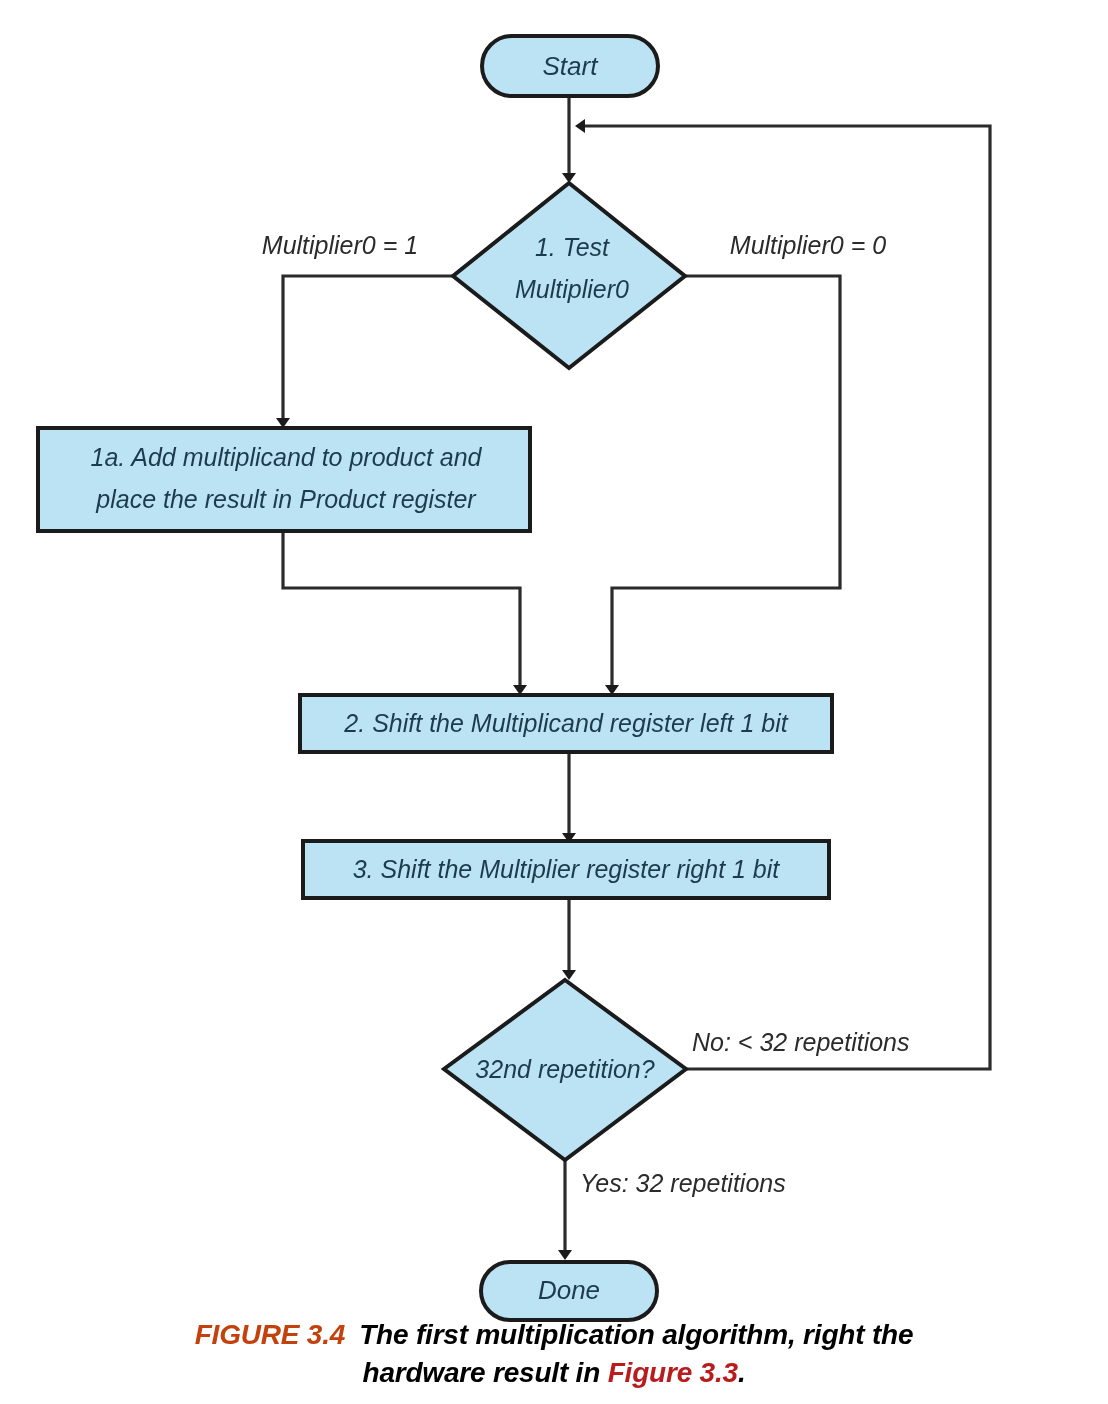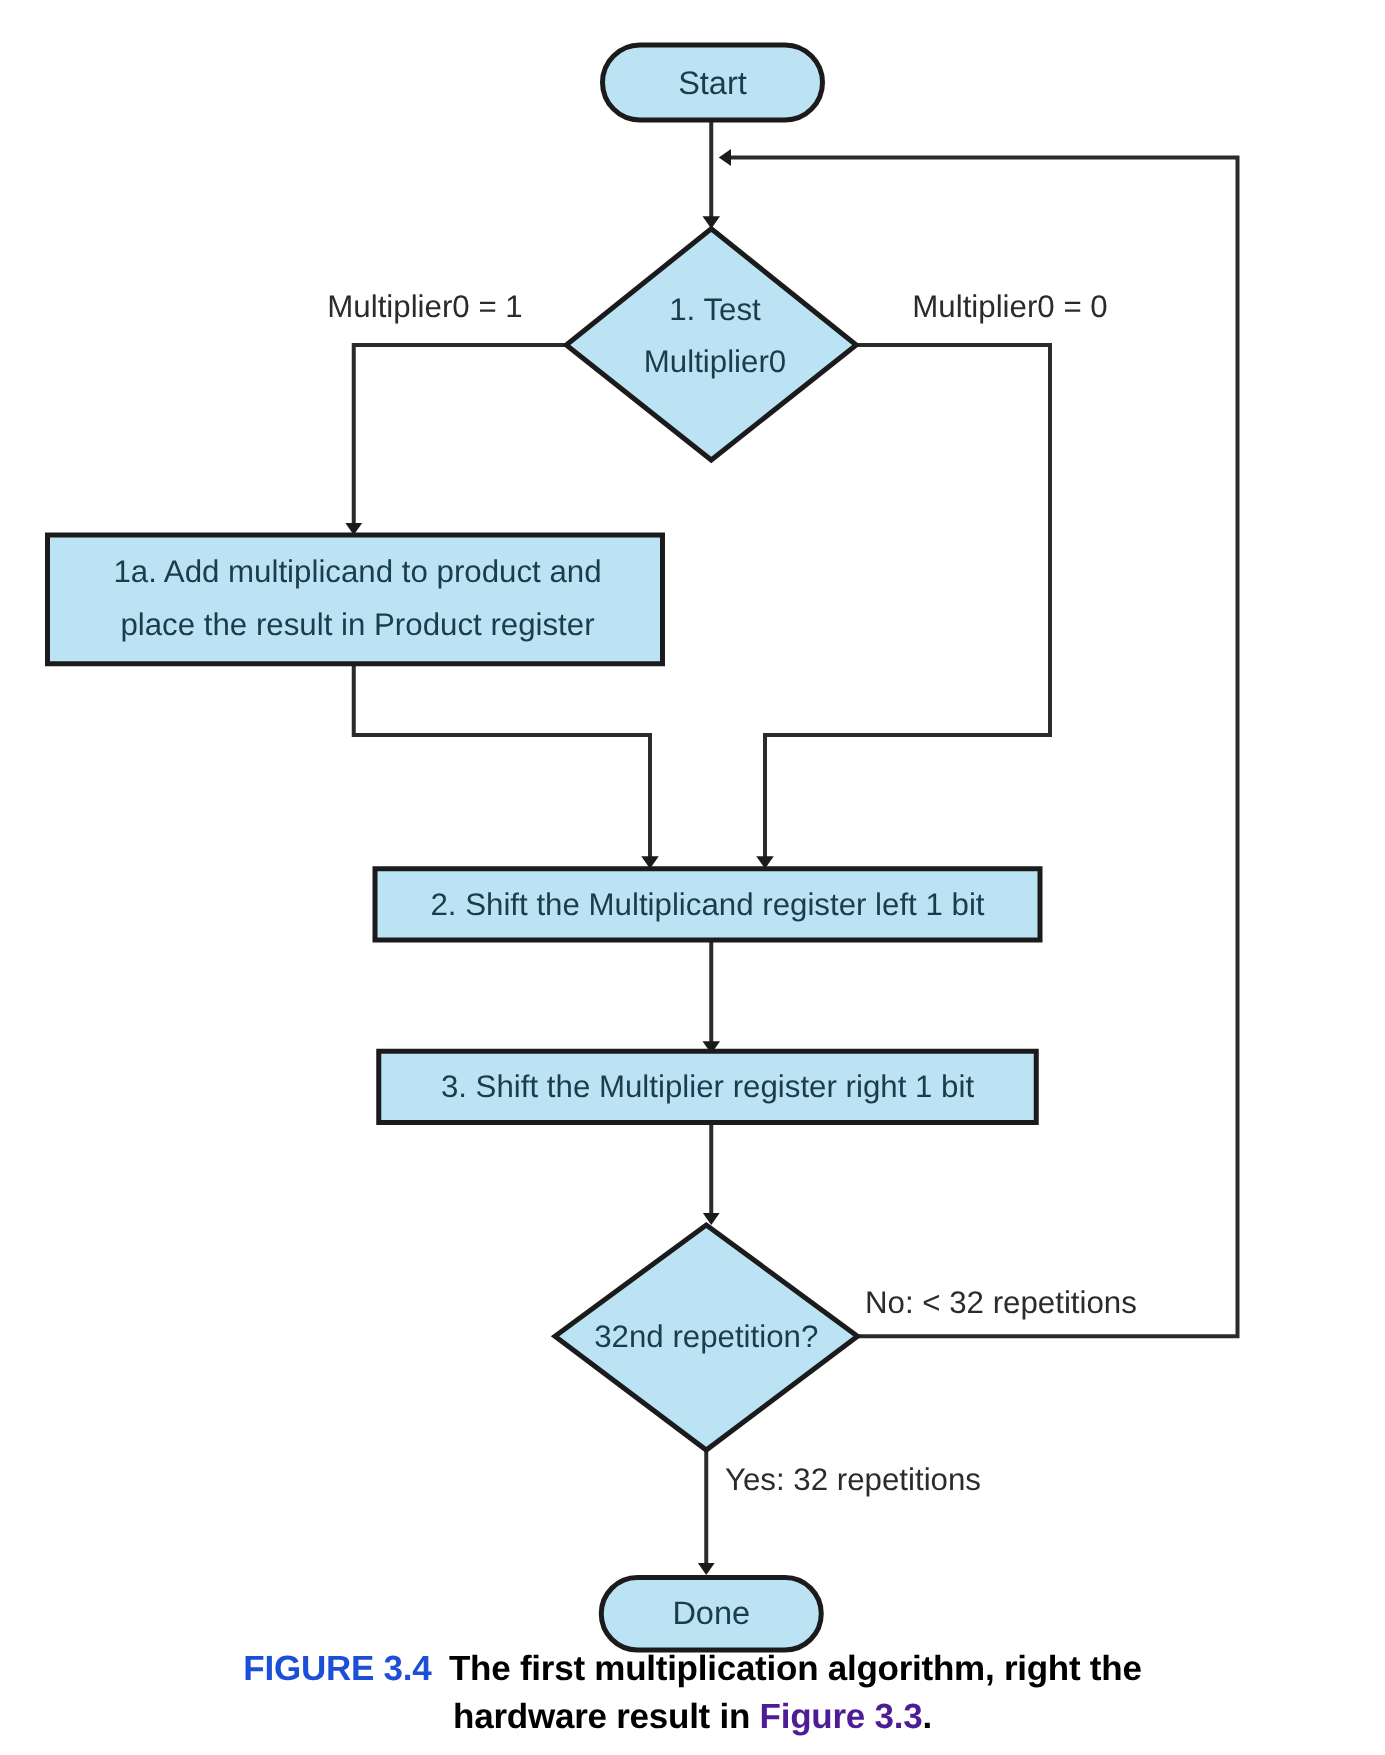--- a/index.html
+++ b/index.html
@@ -11,20 +11,21 @@
   body {
     width: 1108px;
     height: 1404px;
     font-family: "Liberation Sans", sans-serif;
     overflow: hidden;
   }
   #stage {
     position: relative;
     width: 1108px;
     height: 1404px;
+    font-style: italic;
   }
   svg#flow {
     position: absolute;
     left: 0;
     top: 0;
     width: 1108px;
     height: 1404px;
     display: block;
   }
   .node-fill   { fill: #bbe3f4; }
@@ -61,25 +62,25 @@
     width: 1108px;
     text-align: center;
     font-family: "Liberation Sans", sans-serif;
     font-size: 28px;
     font-weight: bold;
     line-height: 1.36;
     color: #000000;
     letter-spacing: -0.2px;
   }
   #caption .fig-num {
-    color: #1d4ed8;
+    color: #c2410c;
     margin-right: 14px;
   }
   #caption .fig-ref {
-    color: #4c1d95;
+    color: #b91c1c;
   }
 </style>
 </head>
 <body>
 
 <div id="stage">
 
   <svg id="flow" viewBox="0 0 1108 1404">
     <defs>
       <marker id="arrowDown" markerWidth="16" markerHeight="16" refX="5" refY="8" orient="auto" markerUnits="userSpaceOnUse">

